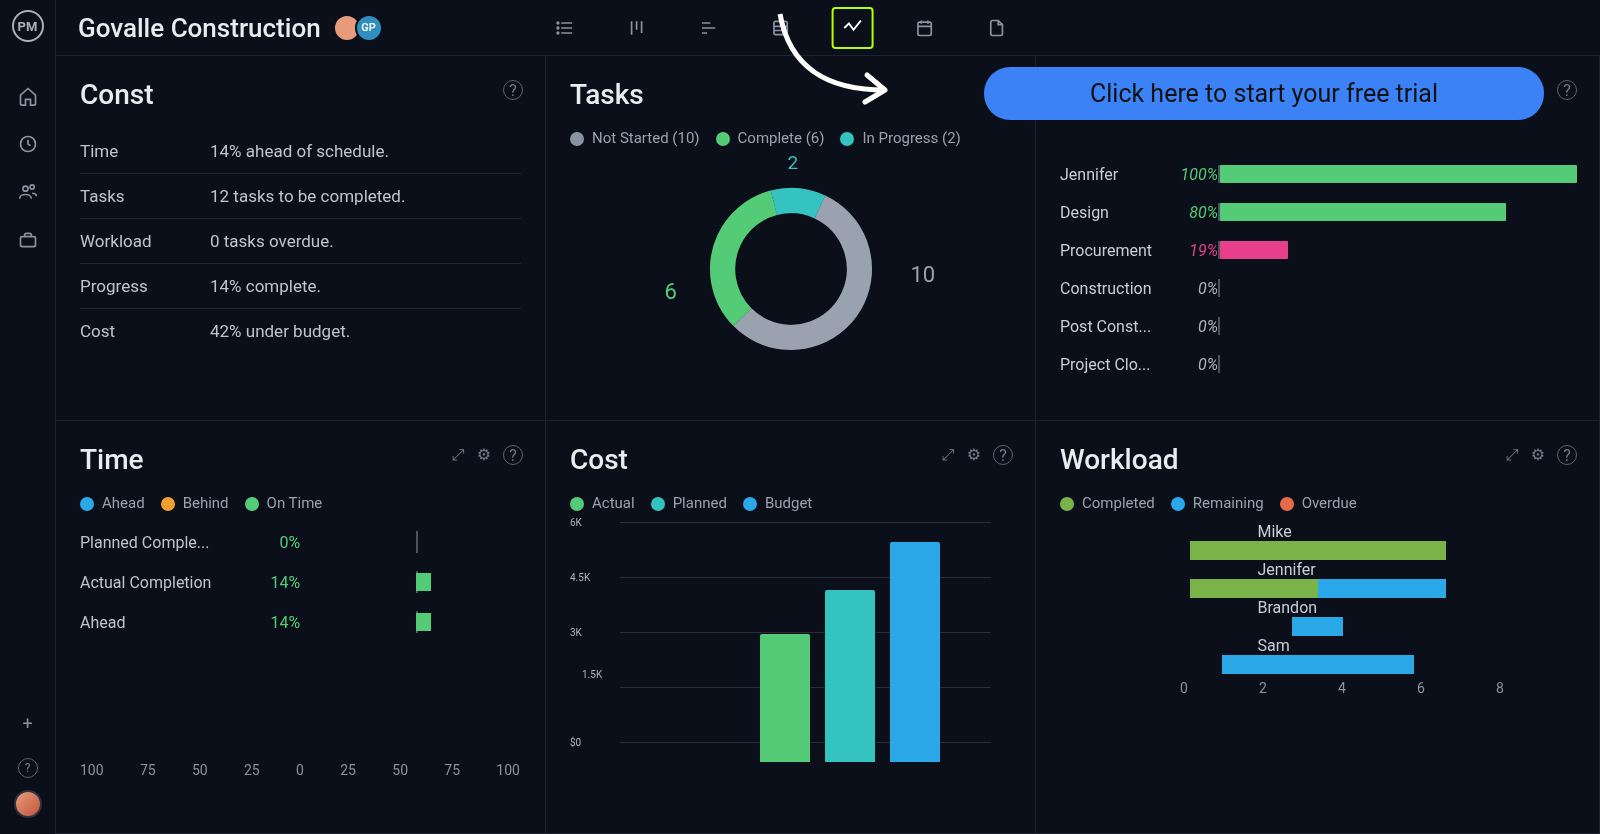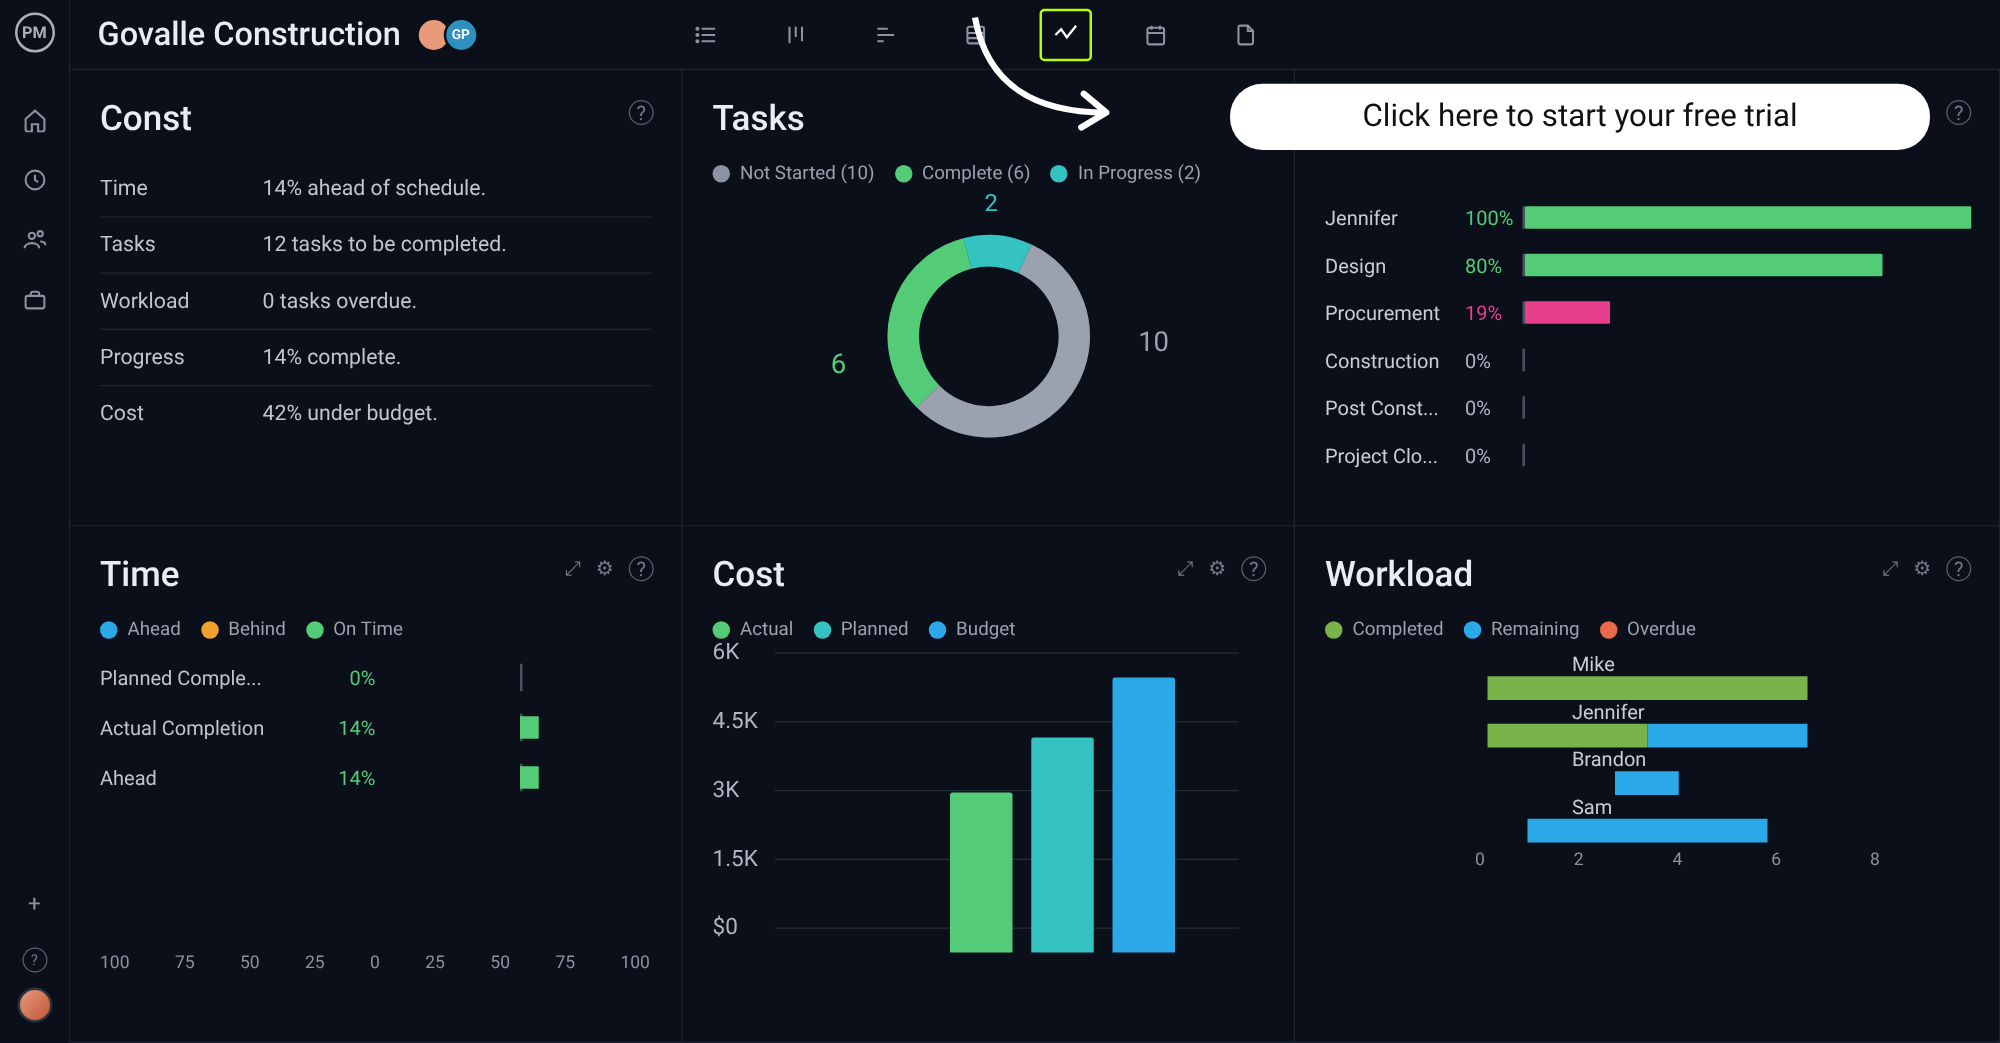--- a/index.html
+++ b/index.html
@@ -61,47 +61,47 @@
   
   .legend{display:flex;flex-wrap:wrap;gap:16px;font-size:15px;color:#9aa1af;margin-bottom:10px;}
   .dot{width:14px;height:14px;border-radius:50%;display:inline-block;margin-right:8px;vertical-align:middle;}
   
   .donut-wrap{position:relative;width:300px;height:230px;margin:0 auto;}
   .donut{position:absolute;left:60px;top:22px;width:180px;height:180px;}
   .donut-label{position:absolute;font-size:19px;}
   
   .prow{display:flex;align-items:center;height:38px;font-size:16px;}
   .prow .plabel{width:112px;overflow:hidden;text-overflow:ellipsis;white-space:nowrap;color:#c8cdd6;}
-  .prow .ppct{width:46px;margin-right:0;}
+  .prow .ppct{width:46px;text-align:right;margin-right:0;font-style:italic;}
   .prow .pbar{height:18px;flex:1;position:relative;}
   .prow .pbar::before{content:"";position:absolute;left:0;top:0;bottom:0;width:2px;background:#4a5262;}
   .prow .pbar .fill{position:absolute;left:2px;top:0;bottom:0;border-radius:1px;}
   
   .trow{display:flex;align-items:center;height:40px;font-size:16px;color:#bfc5d0;}
   .trow .tlabel{width:170px;overflow:hidden;text-overflow:ellipsis;white-space:nowrap;}
   .trow .tpct{width:60px;text-align:right;color:#54cc77;margin-right:10px;}
   .trow .tbar{width:220px;position:relative;height:18px;}
   .trow .tbar::before{content:"";position:absolute;left:50%;top:-2px;bottom:-2px;width:2px;background:#4a5262;}
   .trow .tbar .fill{position:absolute;left:50%;top:0;bottom:0;background:#54cc77;}
   .time-axis{display:flex;justify-content:space-between;width:440px;margin-top:120px;font-size:14px;color:#8b92a1;}
   
   .cost-chart{position:relative;height:240px;margin-left:50px;margin-top:8px;}
   .cost-chart .grid{position:absolute;left:0;right:20px;height:1px;background:#262e3c;}
-  .cost-chart .ylab{position:absolute;left:-50px;font-size:18px;color:#aeb5c2;transform:translateY(-50%);}
+  .cost-chart .ylab{position:absolute;left:-50px;font-size:10px;color:#aeb5c2;transform:translateY(-50%);}
   .cost-bar{position:absolute;bottom:0;width:50px;border-radius:2px 2px 0 0;}
   
   .wrow{display:flex;align-items:center;height:38px;font-size:16px;flex-direction:column;}
   .wrow .wlabel{width:120px;color:#c8cdd6;}
   .wrow .wbar{flex:1;height:20px;position:relative;display:flex;}
   .wrow .wbar .seg{height:100%;}
   .work-axis{display:flex;margin-left:120px;margin-top:6px;font-size:14px;color:#8b92a1;}
   .work-axis span{width:64px;text-align:center;}
   
   .cta{
-    position:absolute;top:67px;right:56px;width:560px;height:53px;background:#ffffff;
+    position:absolute;top:67px;right:56px;width:560px;height:53px;background:#3b82f6;
     display:flex;align-items:center;justify-content:center;font-size:25px;color:#111;
     font-weight:400;z-index:50;cursor:pointer;border-radius:26px;
   }
   .arrow{
     position:absolute;top:10px;left:760px;width:160px;height:130px;z-index:51;pointer-events:none;
   }
   .arrow svg{width:100%;height:100%;}
 </style>
 </head>
 <body>
@@ -377,21 +377,21 @@
         <span><span class="dot" style="background:#2aa8e8"></span>Budget</span>
       </div>
     <div class="cost-chart" id="cost-chart">
         <div class="grid" style="top: 0px;"></div>
         <div class="ylab" style="top: 0px;">6K</div>
         <div class="grid" style="top: 55px;"></div>
         <div class="ylab" style="top: 55px;">4.5K</div>
         <div class="grid" style="top: 110px;"></div>
         <div class="ylab" style="top: 110px;">3K</div>
         <div class="grid" style="top: 165px;"></div>
-        <div class="ylab" style="top: 165px;">1.5K</div>
+        <div class="ylab" style="top: 152px; margin-left: 12px;">1.5K</div>
         <div class="grid" style="top: 220px;"></div>
         <div class="ylab" style="top: 220px;">$0</div>
         <div class="cost-bar" style="left: 140px; height: 128.333px; background: rgb(84, 204, 119);"></div>
         <div class="cost-bar" style="left: 205px; height: 172.333px; background: rgb(53, 195, 193);"></div>
         <div class="cost-bar" style="left: 270px; height: 220px; background: rgb(42, 168, 232);"></div>
       </div>
   </div>
 
   <div class="panel">
     <div class="panel-title">Workload</div>

